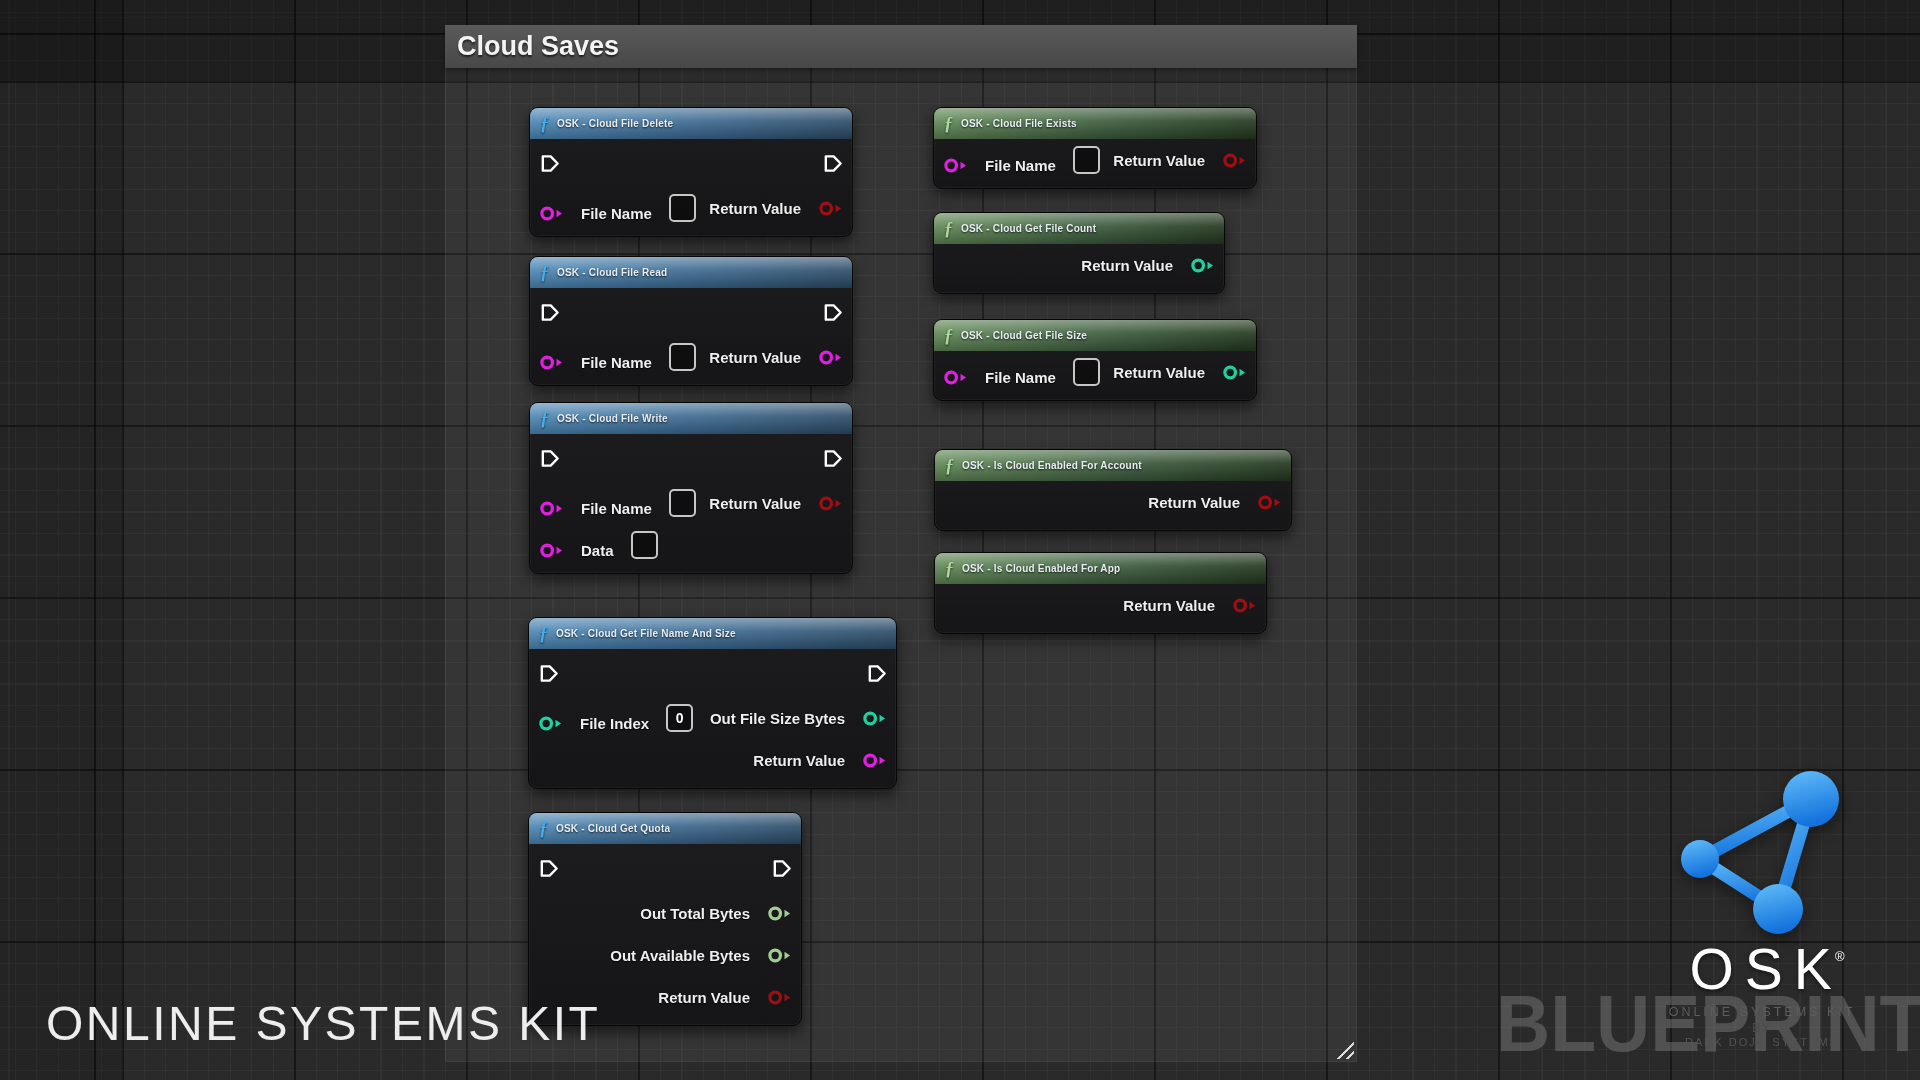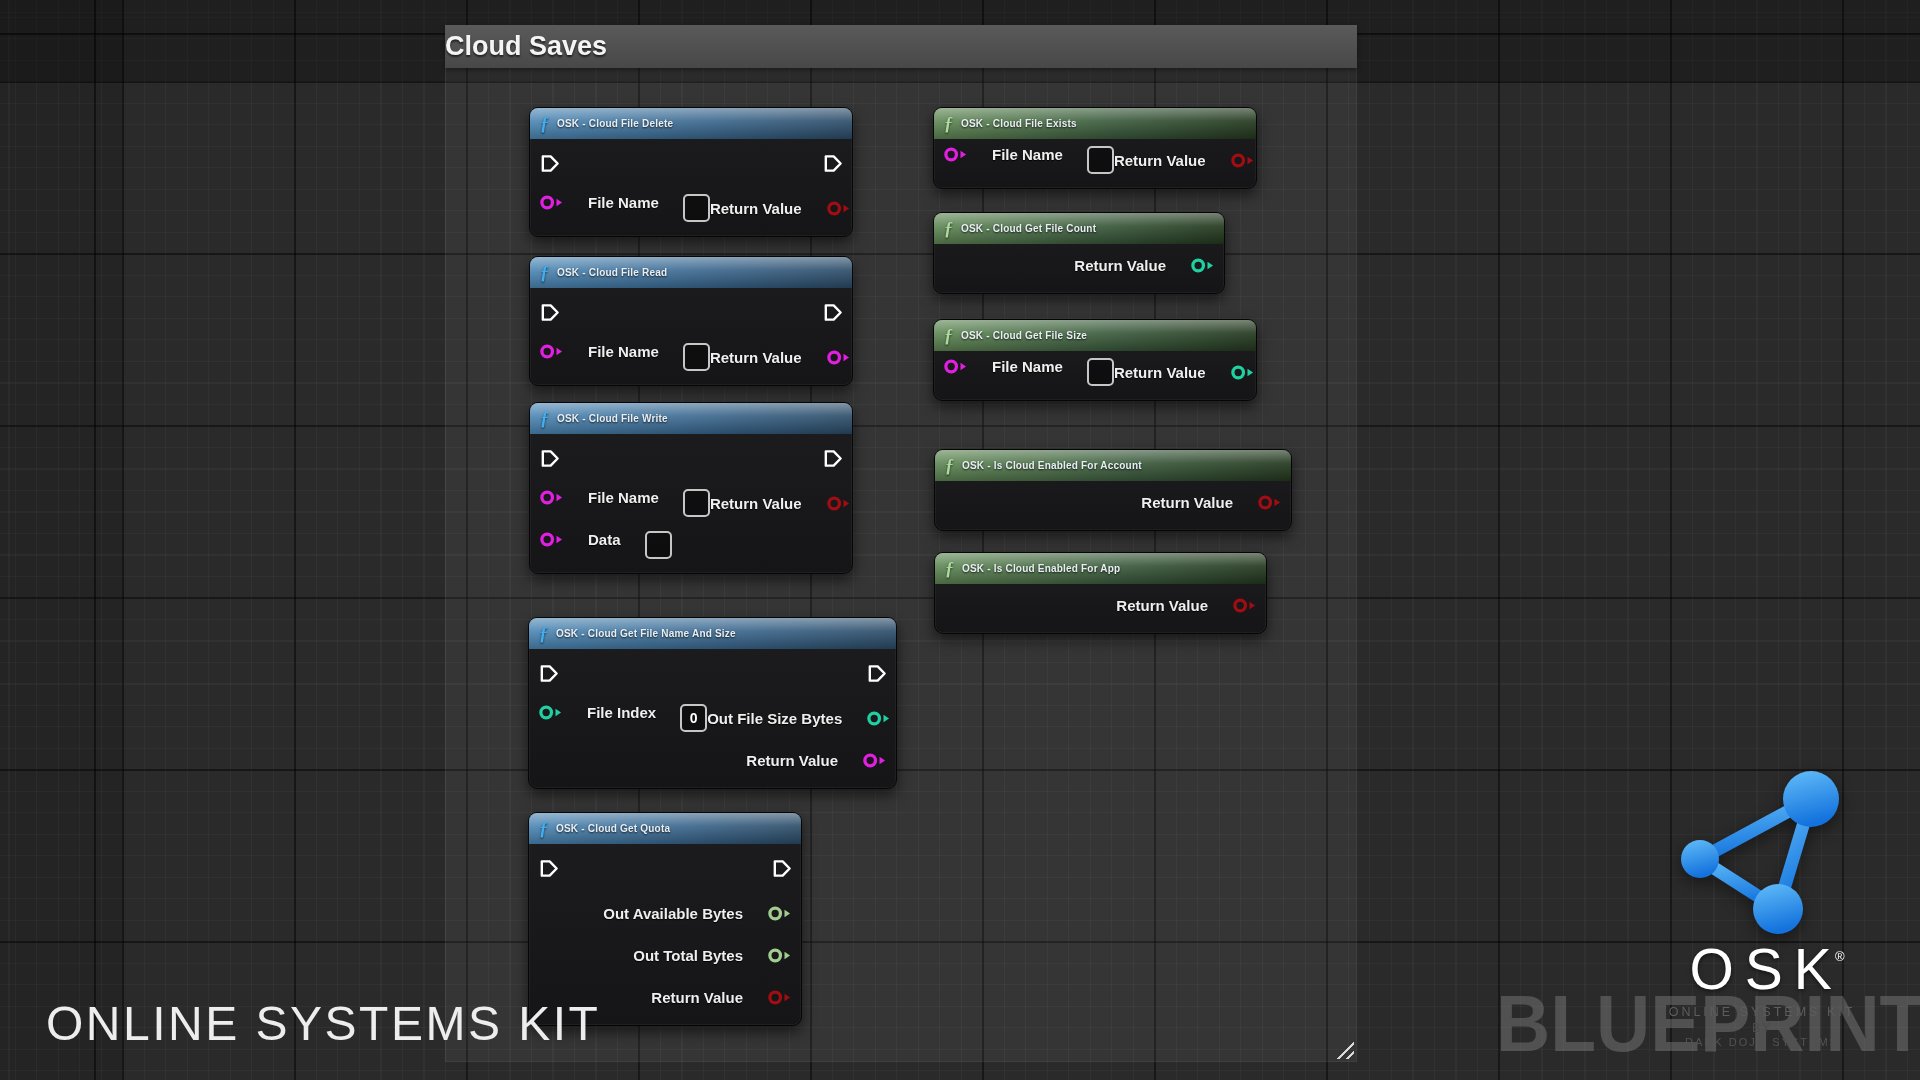--- a/index.html
+++ b/index.html
@@ -11,21 +11,21 @@
           repeating-linear-gradient(to bottom, rgba(0,0,0,.50) 0px, rgba(0,0,0,.50) 2px, transparent 2px, transparent 172px),
           repeating-linear-gradient(to right, rgba(255,255,255,.030) 0px, rgba(255,255,255,.030) 1px, transparent 1px, transparent 21.5px),
           repeating-linear-gradient(to bottom, rgba(255,255,255,.030) 0px, rgba(255,255,255,.030) 1px, transparent 1px, transparent 21.5px);
         background-position:122px 81px,122px 81px,15px 17px,15px 17px;}
   .band-top{position:absolute;left:0;top:0;width:100%;height:81px;background:rgba(0,0,0,.26);}
   .band-left{position:absolute;left:0;top:0;width:122px;height:100%;background:rgba(0,0,0,.12);}
 
   
   .comment-box{position:absolute;left:445px;top:25px;width:912px;height:1037px;
                background:rgba(255,255,255,.055);box-shadow:inset 0 0 0 1px rgba(255,255,255,.05);}
-  .comment-header{height:43px;display:flex;align-items:center;padding:0 0;
+  .comment-header{height:43px;display:flex;align-items:center;padding:0 12px;
                   background:linear-gradient(180deg,#5a5a5a,#484848);
                   box-shadow:0 2px 4px rgba(0,0,0,.35);}
   .comment-title{font-size:27px;font-weight:700;color:#f4f4f4;text-shadow:0 2px 2px rgba(0,0,0,.6);}
   .comment-resize{position:absolute;right:3px;bottom:3px;width:22px;height:22px;
                   background:repeating-linear-gradient(135deg,#e8e8e8 0 2.4px,transparent 2.4px 6.2px);
                   clip-path:polygon(100% 0,100% 100%,0 100%);opacity:.92;}
 
   
   .node{position:absolute;border-radius:9px;overflow:hidden;
         background:linear-gradient(180deg,#1d1d1f 0%,#151517 100%);
@@ -37,21 +37,21 @@
                    linear-gradient(90deg,#4b86b4 0%,#38658c 55%,#2a4a66 100%);}
   .node.green .node-header{
         background:linear-gradient(180deg, rgba(255,255,255,.38), rgba(255,255,255,.08) 42%, rgba(0,0,0,.25)),
                    linear-gradient(90deg,#628a58 0%,#3c5c3e 55%,#24391f 100%);}
   .fn-icon{font-family:"Liberation Serif",serif;font-style:italic;font-weight:700;font-size:18px;line-height:1;}
   .node.blue .fn-icon{color:#42aef0;text-shadow:0 1px 2px rgba(0,0,0,.7);}
   .node.green .fn-icon{color:#aed89c;text-shadow:0 1px 2px rgba(0,0,0,.7);}
   .node-title{font-size:10px;font-weight:700;color:#e9eef3;text-shadow:0 1px 2px rgba(0,0,0,.75);letter-spacing:.2px;white-space:nowrap;}
   .row{display:flex;justify-content:space-between;align-items:center;min-height:40px;padding:1px 9px;}
   .row.exec-row{min-height:46px;}
-  .side{display:flex;align-items:flex-start;gap:24px;}
+  .side{display:flex;align-items:flex-end;gap:17px;}
   .pin{display:inline-flex;align-items:center;}
   .pin svg{display:block;}
   .pin-label{font-size:15px;font-weight:700;color:#efefef;text-shadow:0 1px 1px #000;white-space:nowrap;}
   .pin-field{min-width:21px;height:24px;padding:0 1px;border:2px solid #c6c6c6;border-radius:5px;
              background:rgba(0,0,0,.38);display:inline-flex;align-items:center;justify-content:center;
              font-size:14px;font-weight:700;color:#fff;}
 
   
   .wm-left{position:absolute;left:46px;top:996px;font-size:48px;font-weight:300;color:#ededed;
            letter-spacing:2.5px;white-space:nowrap;}
@@ -295,33 +295,33 @@
             <span class="pin">
               <svg width="21" height="21" viewBox="0 0 22 22">
                 <path d="M4 3.5 h8.2 L19.5 11 L12.2 18.5 H4 Z" fill="none" stroke="#ffffff" stroke-width="2.5" stroke-linejoin="round"></path>
               </svg>
             </span>
           </span>
         </div>
         <div class="row">
           <span class="side"></span>
           <span class="side">
-            <span class="pin-label">Out Available Bytes</span>
+            <span class="pin-label">Out Total Bytes</span>
             <span class="pin">
               <svg width="25" height="17" viewBox="0 0 26 17">
                 <circle cx="8.5" cy="8.5" r="5.5" fill="none" stroke="#a2cd91" stroke-width="3.4"></circle>
                 <path d="M18.2 4.6 L24 8.5 L18.2 12.4 Z" fill="#a2cd91"></path>
               </svg>
             </span>
           </span>
         </div>
         <div class="row">
           <span class="side"></span>
           <span class="side">
-            <span class="pin-label">Out Total Bytes</span>
+            <span class="pin-label">Out Available Bytes</span>
             <span class="pin">
               <svg width="25" height="17" viewBox="0 0 26 17">
                 <circle cx="8.5" cy="8.5" r="5.5" fill="none" stroke="#a2cd91" stroke-width="3.4"></circle>
                 <path d="M18.2 4.6 L24 8.5 L18.2 12.4 Z" fill="#a2cd91"></path>
               </svg>
             </span>
           </span>
         </div>
         <div class="row">
           <span class="side"></span>

